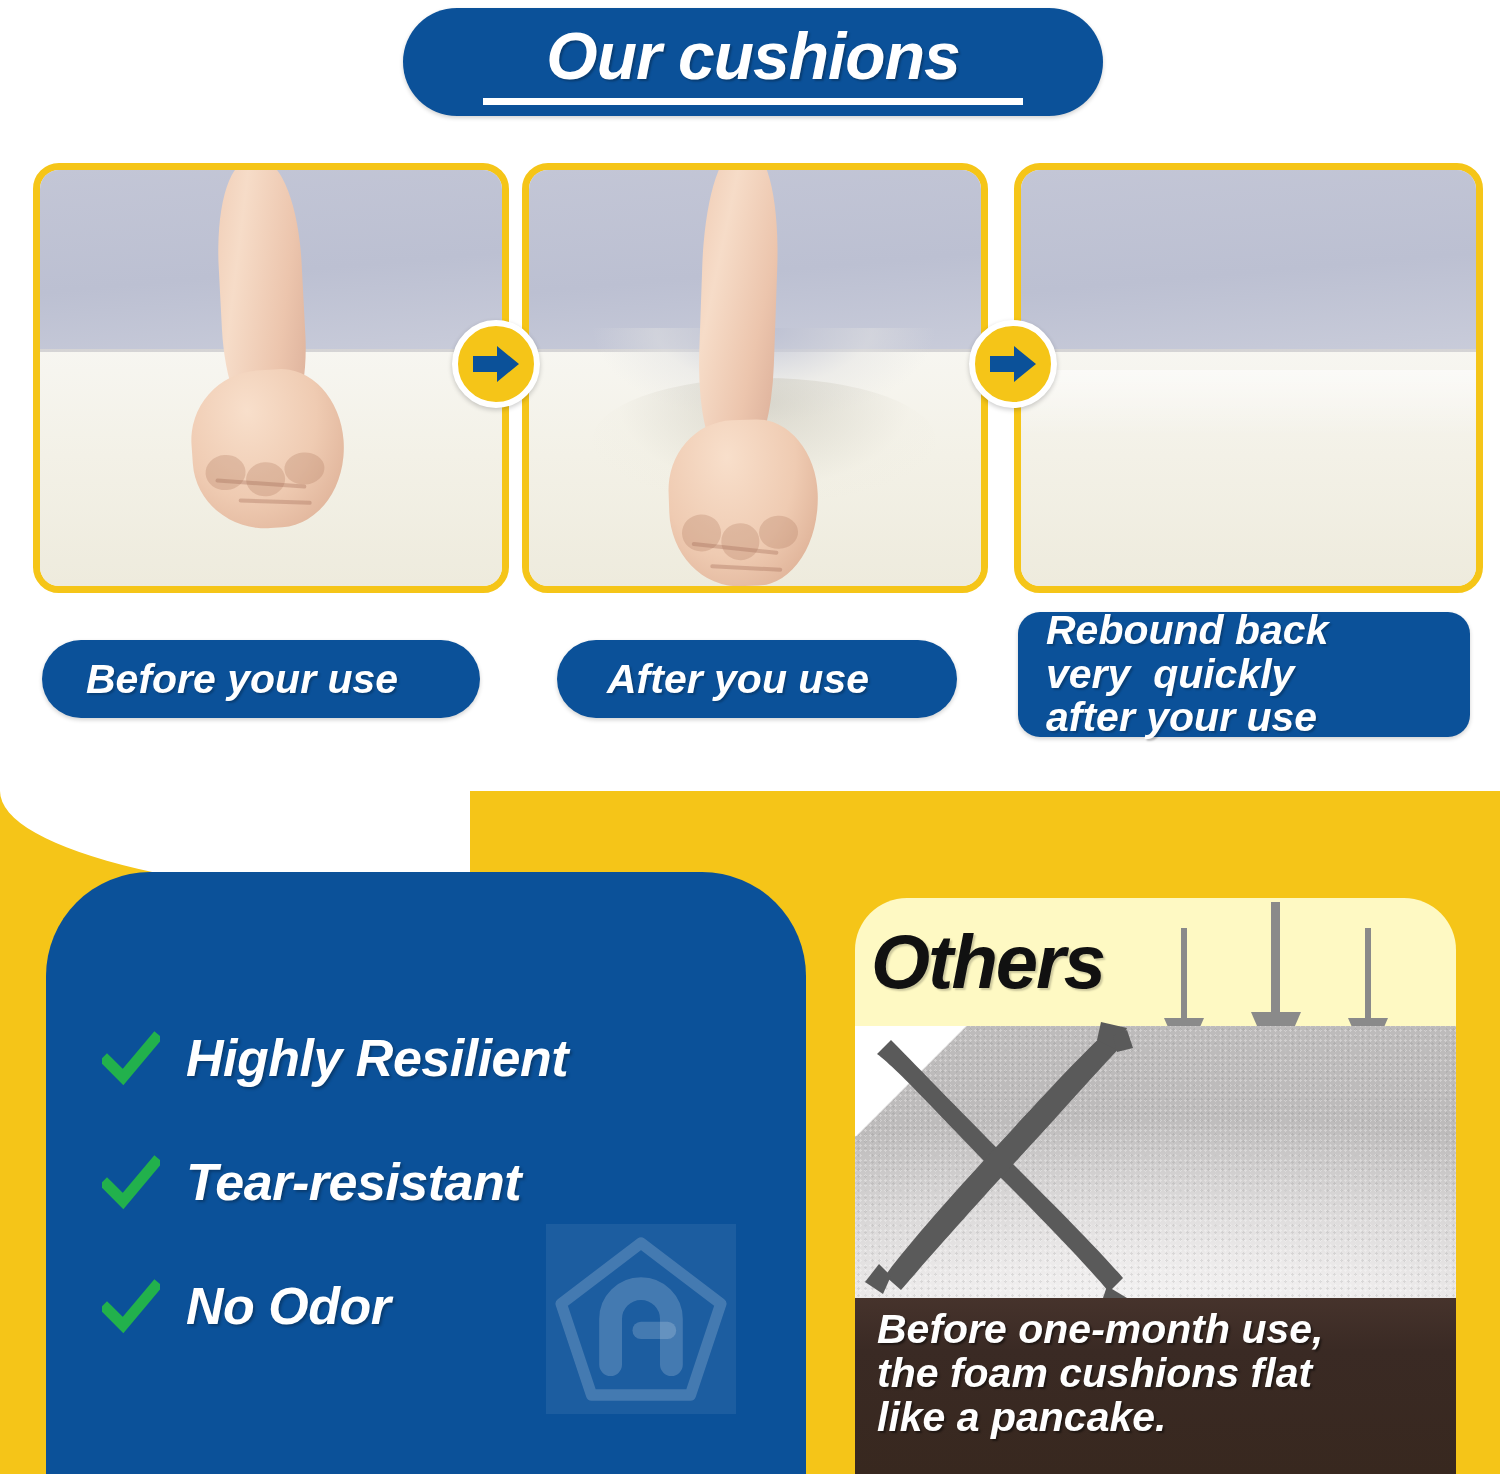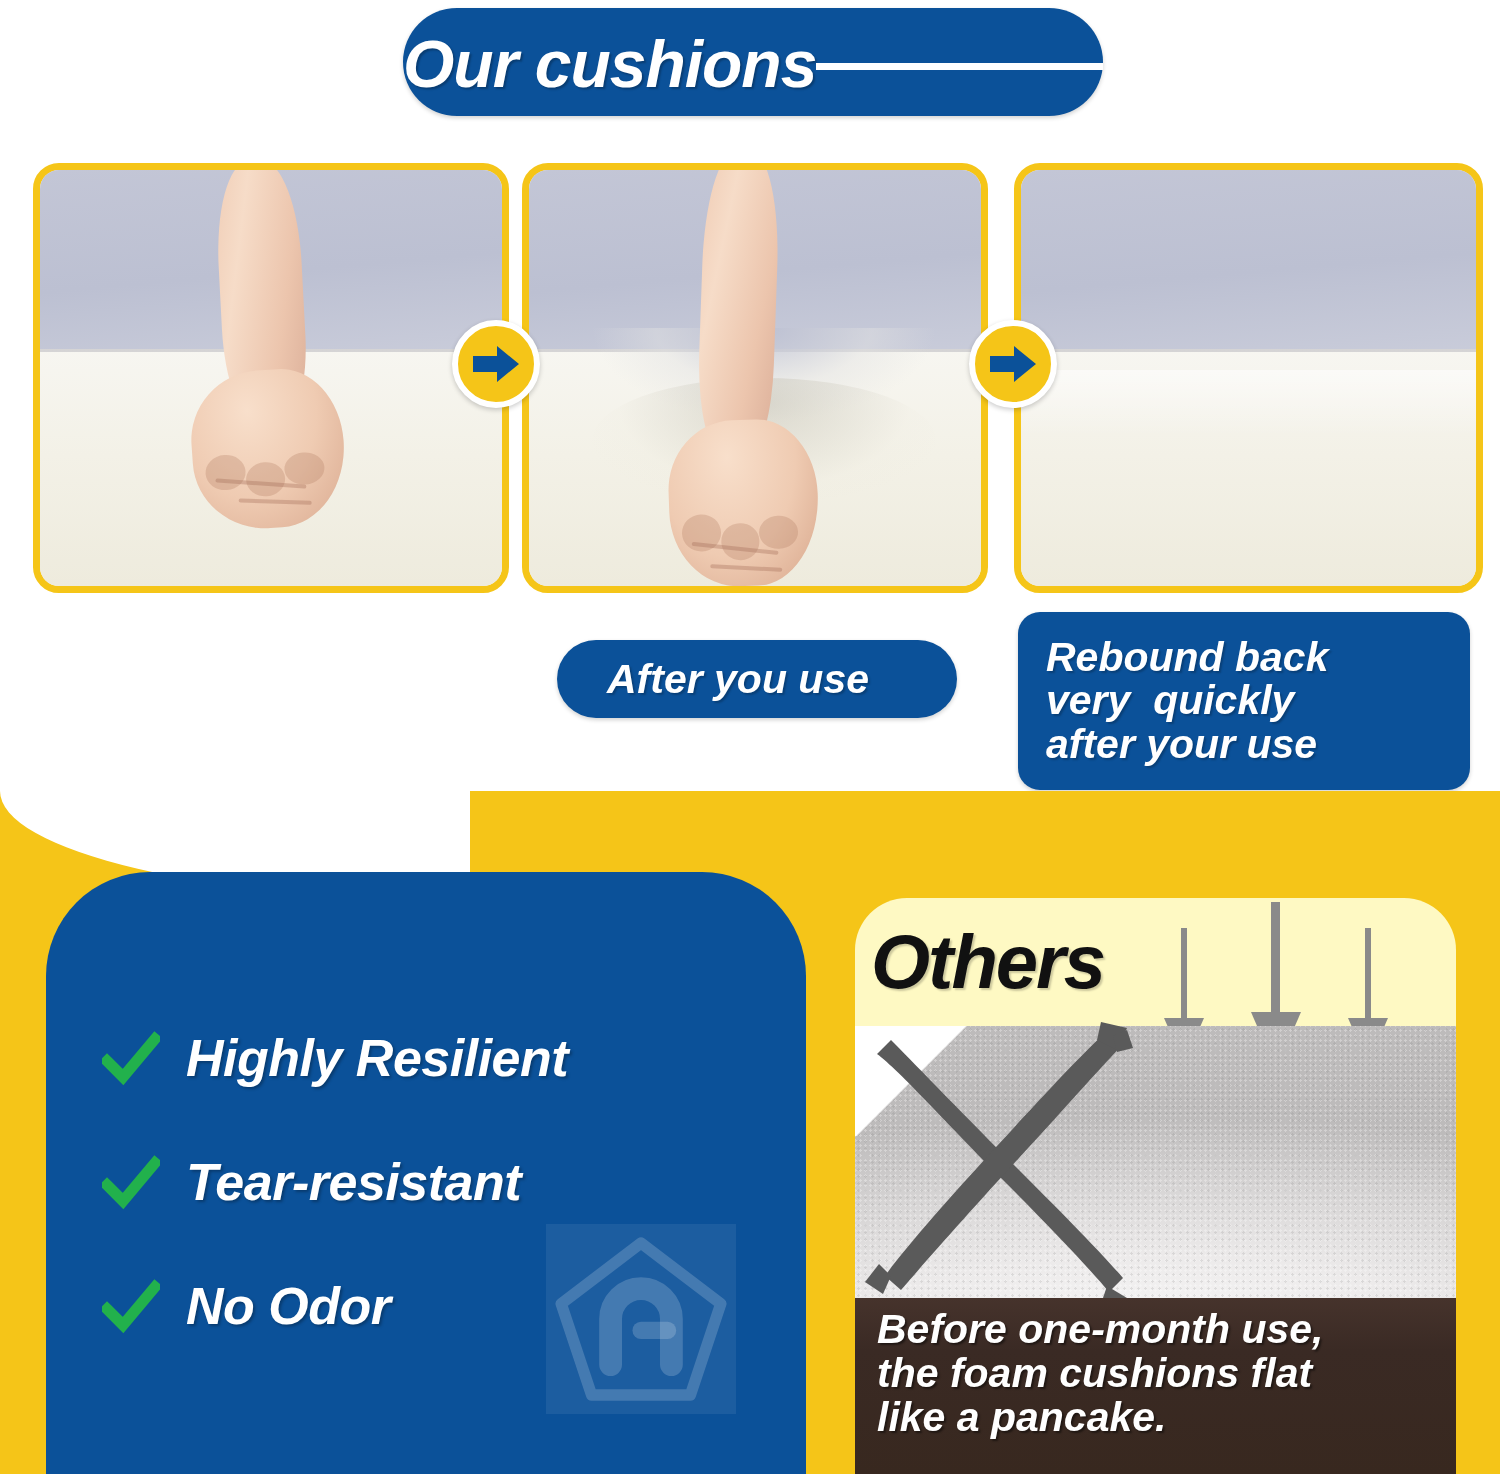--- a/index.html
+++ b/index.html
@@ -3,21 +3,21 @@
 <meta charset="utf-8">
 <style>
   html,body{margin:0;padding:0;background:#fff;}
   body{font-family:"Liberation Sans",sans-serif;}
   #page{position:relative;width:1500px;height:1474px;overflow:hidden;background:#ffffff;}
 
   
   .title-pill{
     position:absolute;left:403px;top:8px;width:700px;height:108px;
     background:#0b5199;border-radius:54px;
-    display:flex;flex-direction:row;align-items:center;justify-content:center;
+    display:flex;flex-direction:column;align-items:center;justify-content:center;
     box-shadow:0 2px 4px rgba(0,0,0,.18);
   }
   .title-text{
     color:#ffffff;font-size:66px;font-weight:bold;font-style:italic;
     letter-spacing:-1px;line-height:1;
     text-shadow:2px 2px 2px rgba(0,0,0,.25);
     white-space:nowrap;margin-top:4px;
   }
   .title-rule{width:540px;height:7px;background:#ffffff;margin-top:9px;}
 
@@ -86,21 +86,21 @@
   
   .step-label{
     position:absolute;background:#0b5199;color:#fff;
     font-size:41px;font-weight:bold;font-style:italic;
     text-shadow:2px 2px 2px rgba(0,0,0,.22);
     display:flex;align-items:center;box-shadow:0 2px 4px rgba(0,0,0,.18);
     box-sizing:border-box;
   }
   #label1{left:42px;top:640px;width:438px;height:78px;border-radius:39px;padding-left:44px;}
   #label2{left:557px;top:640px;width:400px;height:78px;border-radius:39px;padding-left:50px;}
-  #label3{left:1018px;top:612px;width:452px;height:178px;border-radius:22px;
+  #label3{left:1018px;top:612px;width:452px;height:125px;border-radius:22px;
           padding:12px 0 12px 28px;flex-direction:column;justify-content:center;
           align-items:flex-start;line-height:1.06;}
   #label3 span{display:block;white-space:pre;}
 
   
   .yellow-band{position:absolute;left:0;top:791px;width:1500px;height:683px;background:#f5c518;}
   .yellow-sweep{
     position:absolute;left:0;top:791px;width:470px;height:110px;background:#ffffff;
     border-bottom-left-radius:470px 110px;
   }
@@ -216,20 +216,23 @@
 
   <div class="panel" id="panel3">
     <div class="scene">
       <div class="bg-wall"></div>
       <div class="bg-foam"></div>
       <div class="foam-edge"></div>
       <div class="sheen"></div>
     </div>
   </div>
 
+  <div class="step-label" id="label1">
+    <span>Before your use</span>
+  </div>
   <div class="step-label" id="label2">
     <span>After you use</span>
   </div>
   <div class="step-label" id="label3">
     <span>Rebound back</span>
     <span>very  quickly</span>
     <span>after your use</span>
   </div>
 
   <div class="yellow-band"></div>

